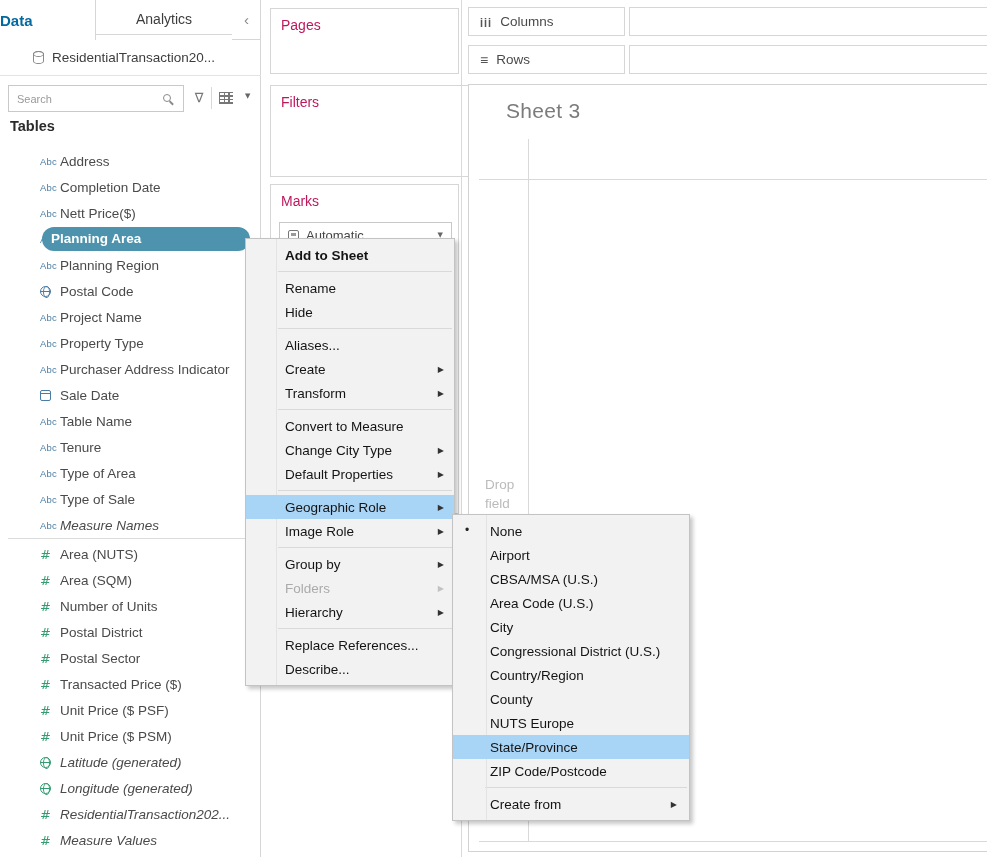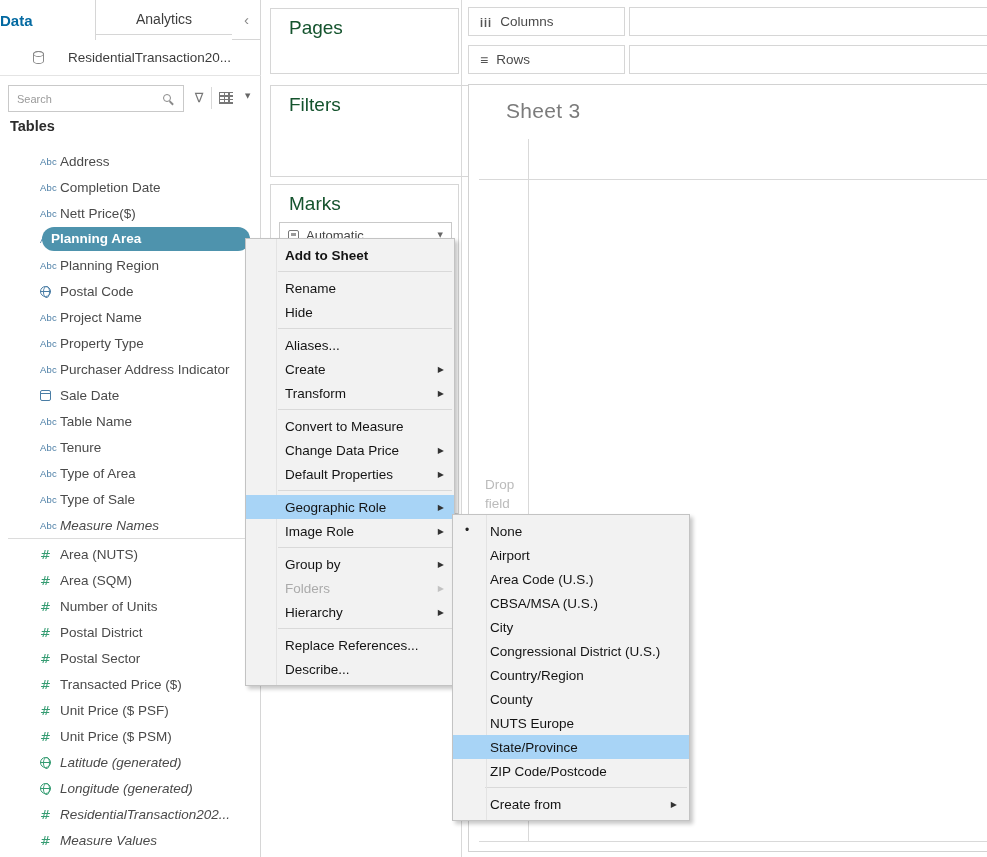--- a/index.html
+++ b/index.html
@@ -13,21 +13,21 @@
 
   
   .left-pane{position:absolute;left:0;top:0;width:261px;height:857px;border-right:1px solid var(--border);background:#fff}
   .tabbar{position:absolute;left:0;top:0;width:261px;height:40px}
   .tab-data{position:absolute;left:0;top:0;width:96px;height:40px;display:flex;align-items:center;
     font-weight:bold;font-size:15px;color:#0369a1;border-right:1px solid var(--border)}
   .tab-analytics{position:absolute;left:96px;top:3px;width:136px;height:32px;display:flex;align-items:center;justify-content:center;
     font-size:14px;color:#3d3d3d;border-bottom:1px solid var(--border)}
   .tab-collapse{position:absolute;left:232px;top:0;width:29px;height:40px;display:flex;align-items:center;justify-content:center;
     font-size:15px;color:#888;border-bottom:1px solid var(--border)}
-  .ds-row{position:absolute;left:0;top:40px;width:261px;height:36px;display:flex;align-items:center;gap:24px;padding-left:33px;
+  .ds-row{position:absolute;left:0;top:40px;width:261px;height:36px;display:flex;align-items:center;gap:8px;padding-left:33px;
     border-bottom:1px solid #e4e4e4;font-size:13.5px;color:#3d3d3d}
   .icon-db{display:inline-block;width:11px;height:13px;border:1.2px solid #8a8a8a;border-radius:5px/3px;position:relative;flex:none}
   .icon-db::before{content:"";position:absolute;left:-1px;right:-1px;top:-1px;height:4px;border:1.2px solid #8a8a8a;border-radius:50%}
   .search-row{position:absolute;left:0;top:84px;width:261px;height:30px}
   .search-box{position:absolute;left:8px;top:1px;width:176px;height:27px;border:1px solid #c9c9c9;background:#fff}
   .search-box input{position:absolute;left:0;top:0;width:100%;height:100%;border:none;outline:none;
     font-family:inherit;font-size:11px;color:#555;padding:0 24px 0 8px;background:transparent}
   .search-box input::placeholder{color:#9a9a9a}
   .icon-search{position:absolute;right:12px;top:8px;width:8px;height:8px;border:1.5px solid #8a8a8a;border-radius:50%}
   .icon-search::after{content:"";position:absolute;width:5px;height:1.5px;background:#8a8a8a;right:-4px;bottom:-2px;transform:rotate(45deg)}
@@ -52,21 +52,21 @@
   .icon-globe{width:11px;height:11px;border:1.2px solid var(--dim);border-radius:50%;position:relative;display:inline-block}
   .icon-globe::before{content:"";position:absolute;left:-1px;right:-1px;top:4px;border-top:1.2px solid var(--dim)}
   .icon-globe::after{content:"";position:absolute;left:2px;top:-1px;width:5px;height:10px;border:1.1px solid var(--dim);border-radius:50%}
   .green .icon-globe,.green .icon-globe::after{border-color:var(--meas)}
   .green .icon-globe::before{border-top-color:var(--meas)}
   .icon-date{width:11px;height:11px;border:1.2px solid var(--dim);border-radius:2px;position:relative;display:inline-block}
   .icon-date::before{content:"";position:absolute;left:0;right:0;top:2px;border-top:1.2px solid var(--dim)}
 
   
   .panel{position:absolute;border:1px solid var(--border);background:#fff}
-  .panel-label{margin:8px 0 0 18px;font-size:19px;color:#14532d}
+  .panel-label{margin:8px 0 0 10px;font-size:14px;color:#be185d}
   #panel-pages{left:270px;top:8px;width:189px;height:66px}
   #panel-filters{left:270px;top:85px;width:225px;height:92px}
   #panel-marks{left:270px;top:184px;width:189px;height:330px}
   .marks-dd{position:absolute;left:8px;top:37px;width:173px;height:26px;border:1px solid #c9c9c9;background:#fff;
     display:flex;align-items:center;gap:7px;padding:0 8px;font-size:13px;color:#444}
   .icon-auto{width:11px;height:11px;border:1.2px solid #777;border-radius:2px;position:relative;flex:none}
   .icon-auto::before{content:"";position:absolute;left:2px;top:2px;right:2px;height:3px;background:#9a9a9a}
   .marks-dd .dd-caret{margin-left:auto;font-size:7px;color:#666;font-family:"DejaVu Sans",sans-serif}
   .pane-divider{position:absolute;left:461px;top:0;width:1px;height:857px;background:#d9d9d9}
 
@@ -367,21 +367,21 @@
     <span class="marrow">▶</span>
   </div>
       <div class="menu-sep"></div>
       <div class="menu-item">
 
     <span class="mlabel">Convert to Measure</span>
 
   </div>
       <div class="menu-item">
 
-    <span class="mlabel">Change Data Price</span>
+    <span class="mlabel">Change City Type</span>
     <span class="marrow">▶</span>
   </div>
       <div class="menu-item">
 
     <span class="mlabel">Default Properties</span>
     <span class="marrow">▶</span>
   </div>
       <div class="menu-sep"></div>
       <div class="menu-item highlight">
 
@@ -427,30 +427,30 @@
     <span class="mlabel">None</span>
 
   </div>
       <div class="menu-item">
 
     <span class="mlabel">Airport</span>
 
   </div>
       <div class="menu-item">
 
+    <span class="mlabel">CBSA/MSA (U.S.)</span>
+
+  </div>
+      <div class="menu-item">
+
     <span class="mlabel">Area Code (U.S.)</span>
 
   </div>
       <div class="menu-item">
 
-    <span class="mlabel">CBSA/MSA (U.S.)</span>
-
-  </div>
-      <div class="menu-item">
-
     <span class="mlabel">City</span>
 
   </div>
       <div class="menu-item">
 
     <span class="mlabel">Congressional District (U.S.)</span>
 
   </div>
       <div class="menu-item">
 

